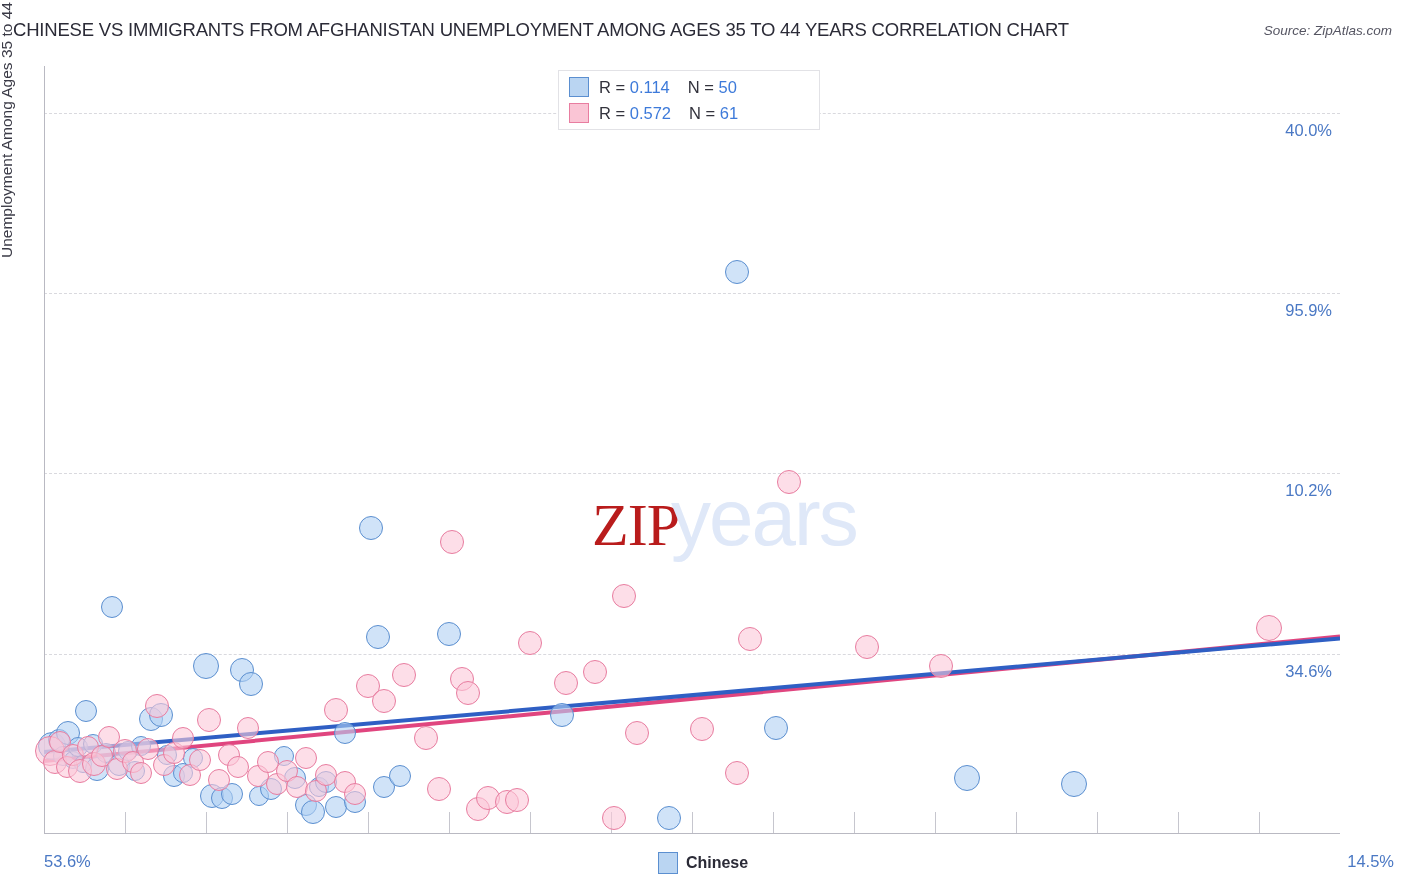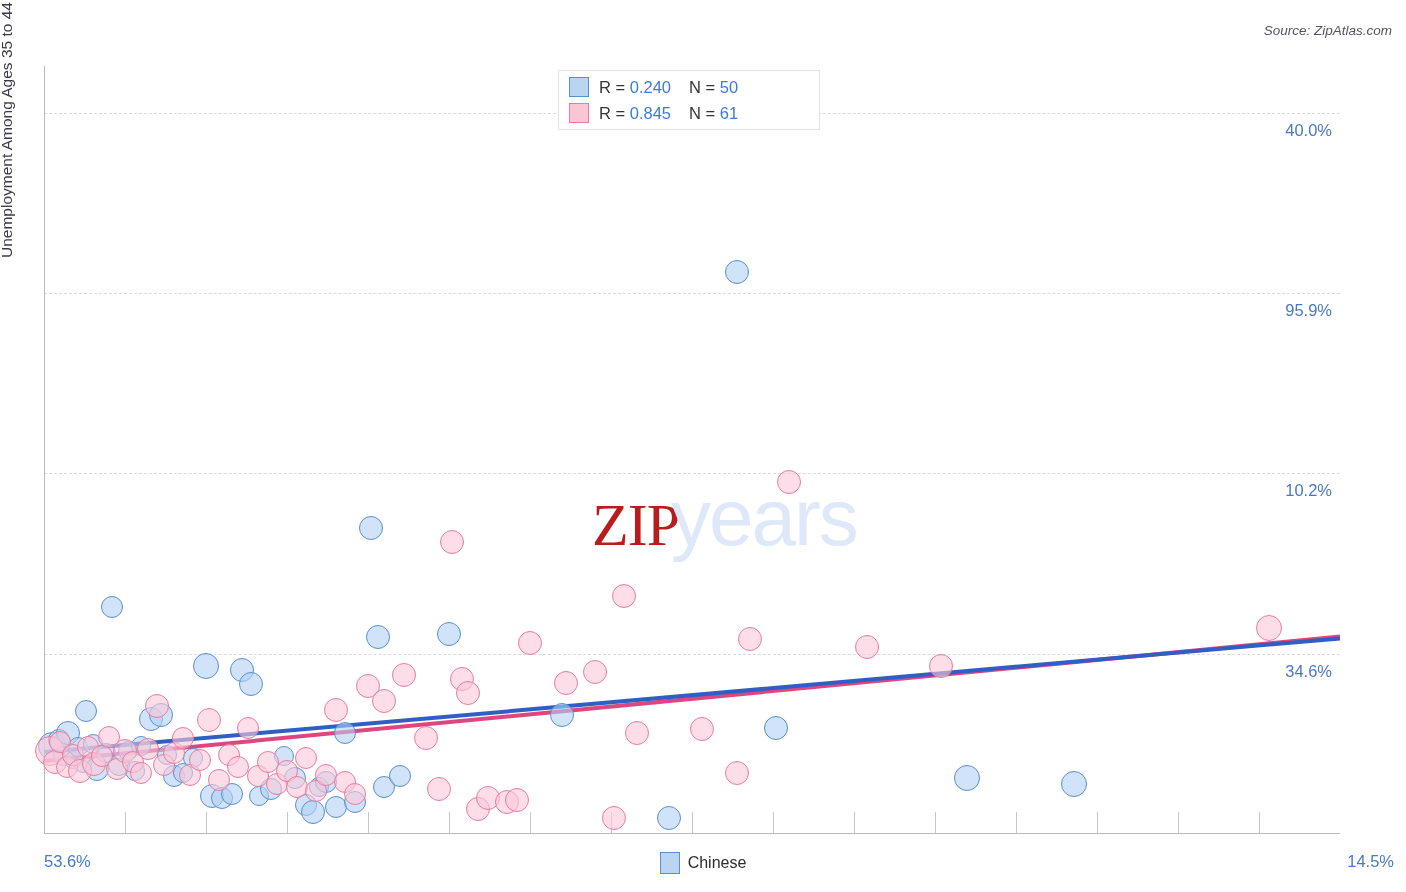--- a/index.html
+++ b/index.html
@@ -121,32 +121,33 @@
   }
   .stat-sw.blue { background:#bad5f2; border-color:#5b8fd0; }
   .stat-sw.pink { background:#fac5d5; border-color:#e87da0; }
   .stat-txt { font-size:16.5px; color:#33333d; white-space:nowrap; }
   .stat-val { color:#3d7ada; }
   .stat-gap { display:inline-block; width:18px; }
 
   
   #series-legend {
     position:absolute; left:0; top:848px; width:1406px; height:30px;
-    display:flex; justify-content:center; align-items:center; gap:20px;
+    display:flex; justify-content:center; align-items:center; gap:20px;font-weight:bold;
   }
   .leg-item { display:flex; align-items:center; gap:8px; }
   .leg-sw { width:20px; height:22px; border-width:1.4px; border-style:solid; }
   .leg-sw.blue { background:#bad5f2; border-color:#5b8fd0; }
   .leg-sw.pink { background:#fac5d5; border-color:#e87da0; }
   .leg-txt { font-size:16px; color:#2b2b37; white-space:nowrap; }
 </style>
 </head>
 <body>
 
 <div id="header">
+  <div id="chart-title">CHINESE VS IMMIGRANTS FROM AFGHANISTAN UNEMPLOYMENT AMONG AGES 35 TO 44 YEARS CORRELATION CHART</div>
   <div id="source-label">Source: ZipAtlas.com</div>
 </div>
 
 <div id="plot">
   <div id="plot-bg"></div>
 
   <div id="watermark">
     <span id="wm-zip">ZIP</span><span id="wm-atlas">years</span>
   </div>
 
@@ -305,25 +306,25 @@
 </div>
 
 <div id="y-axis-title">Unemployment Among Ages 35 to 44 years</div>
 
 <div class="xend" id="x-min">53.6%</div>
 <div class="xend" id="x-max">14.5%</div>
 
 <div id="stats-box">
   <div class="stat-row" id="stat-row-0">
     <span class="stat-sw blue"></span>
-    <span class="stat-txt"><span>R = </span><span class="stat-val">0.240</span><span class="stat-gap"></span><span>N = </span><span class="stat-val">50</span></span>
+    <span class="stat-txt"><span>R = </span><span class="stat-val">0.114</span><span class="stat-gap"></span><span>N = </span><span class="stat-val">50</span></span>
   </div>
   <div class="stat-row" id="stat-row-1">
     <span class="stat-sw pink"></span>
-    <span class="stat-txt"><span>R = </span><span class="stat-val">0.845</span><span class="stat-gap"></span><span>N = </span><span class="stat-val">61</span></span>
+    <span class="stat-txt"><span>R = </span><span class="stat-val">0.572</span><span class="stat-gap"></span><span>N = </span><span class="stat-val">61</span></span>
   </div>
 </div>
 
 <div id="series-legend">
   <div class="leg-item">
     <span class="leg-sw blue"></span>
     <span class="leg-txt">Chinese</span>
   </div>
 </div>
 

